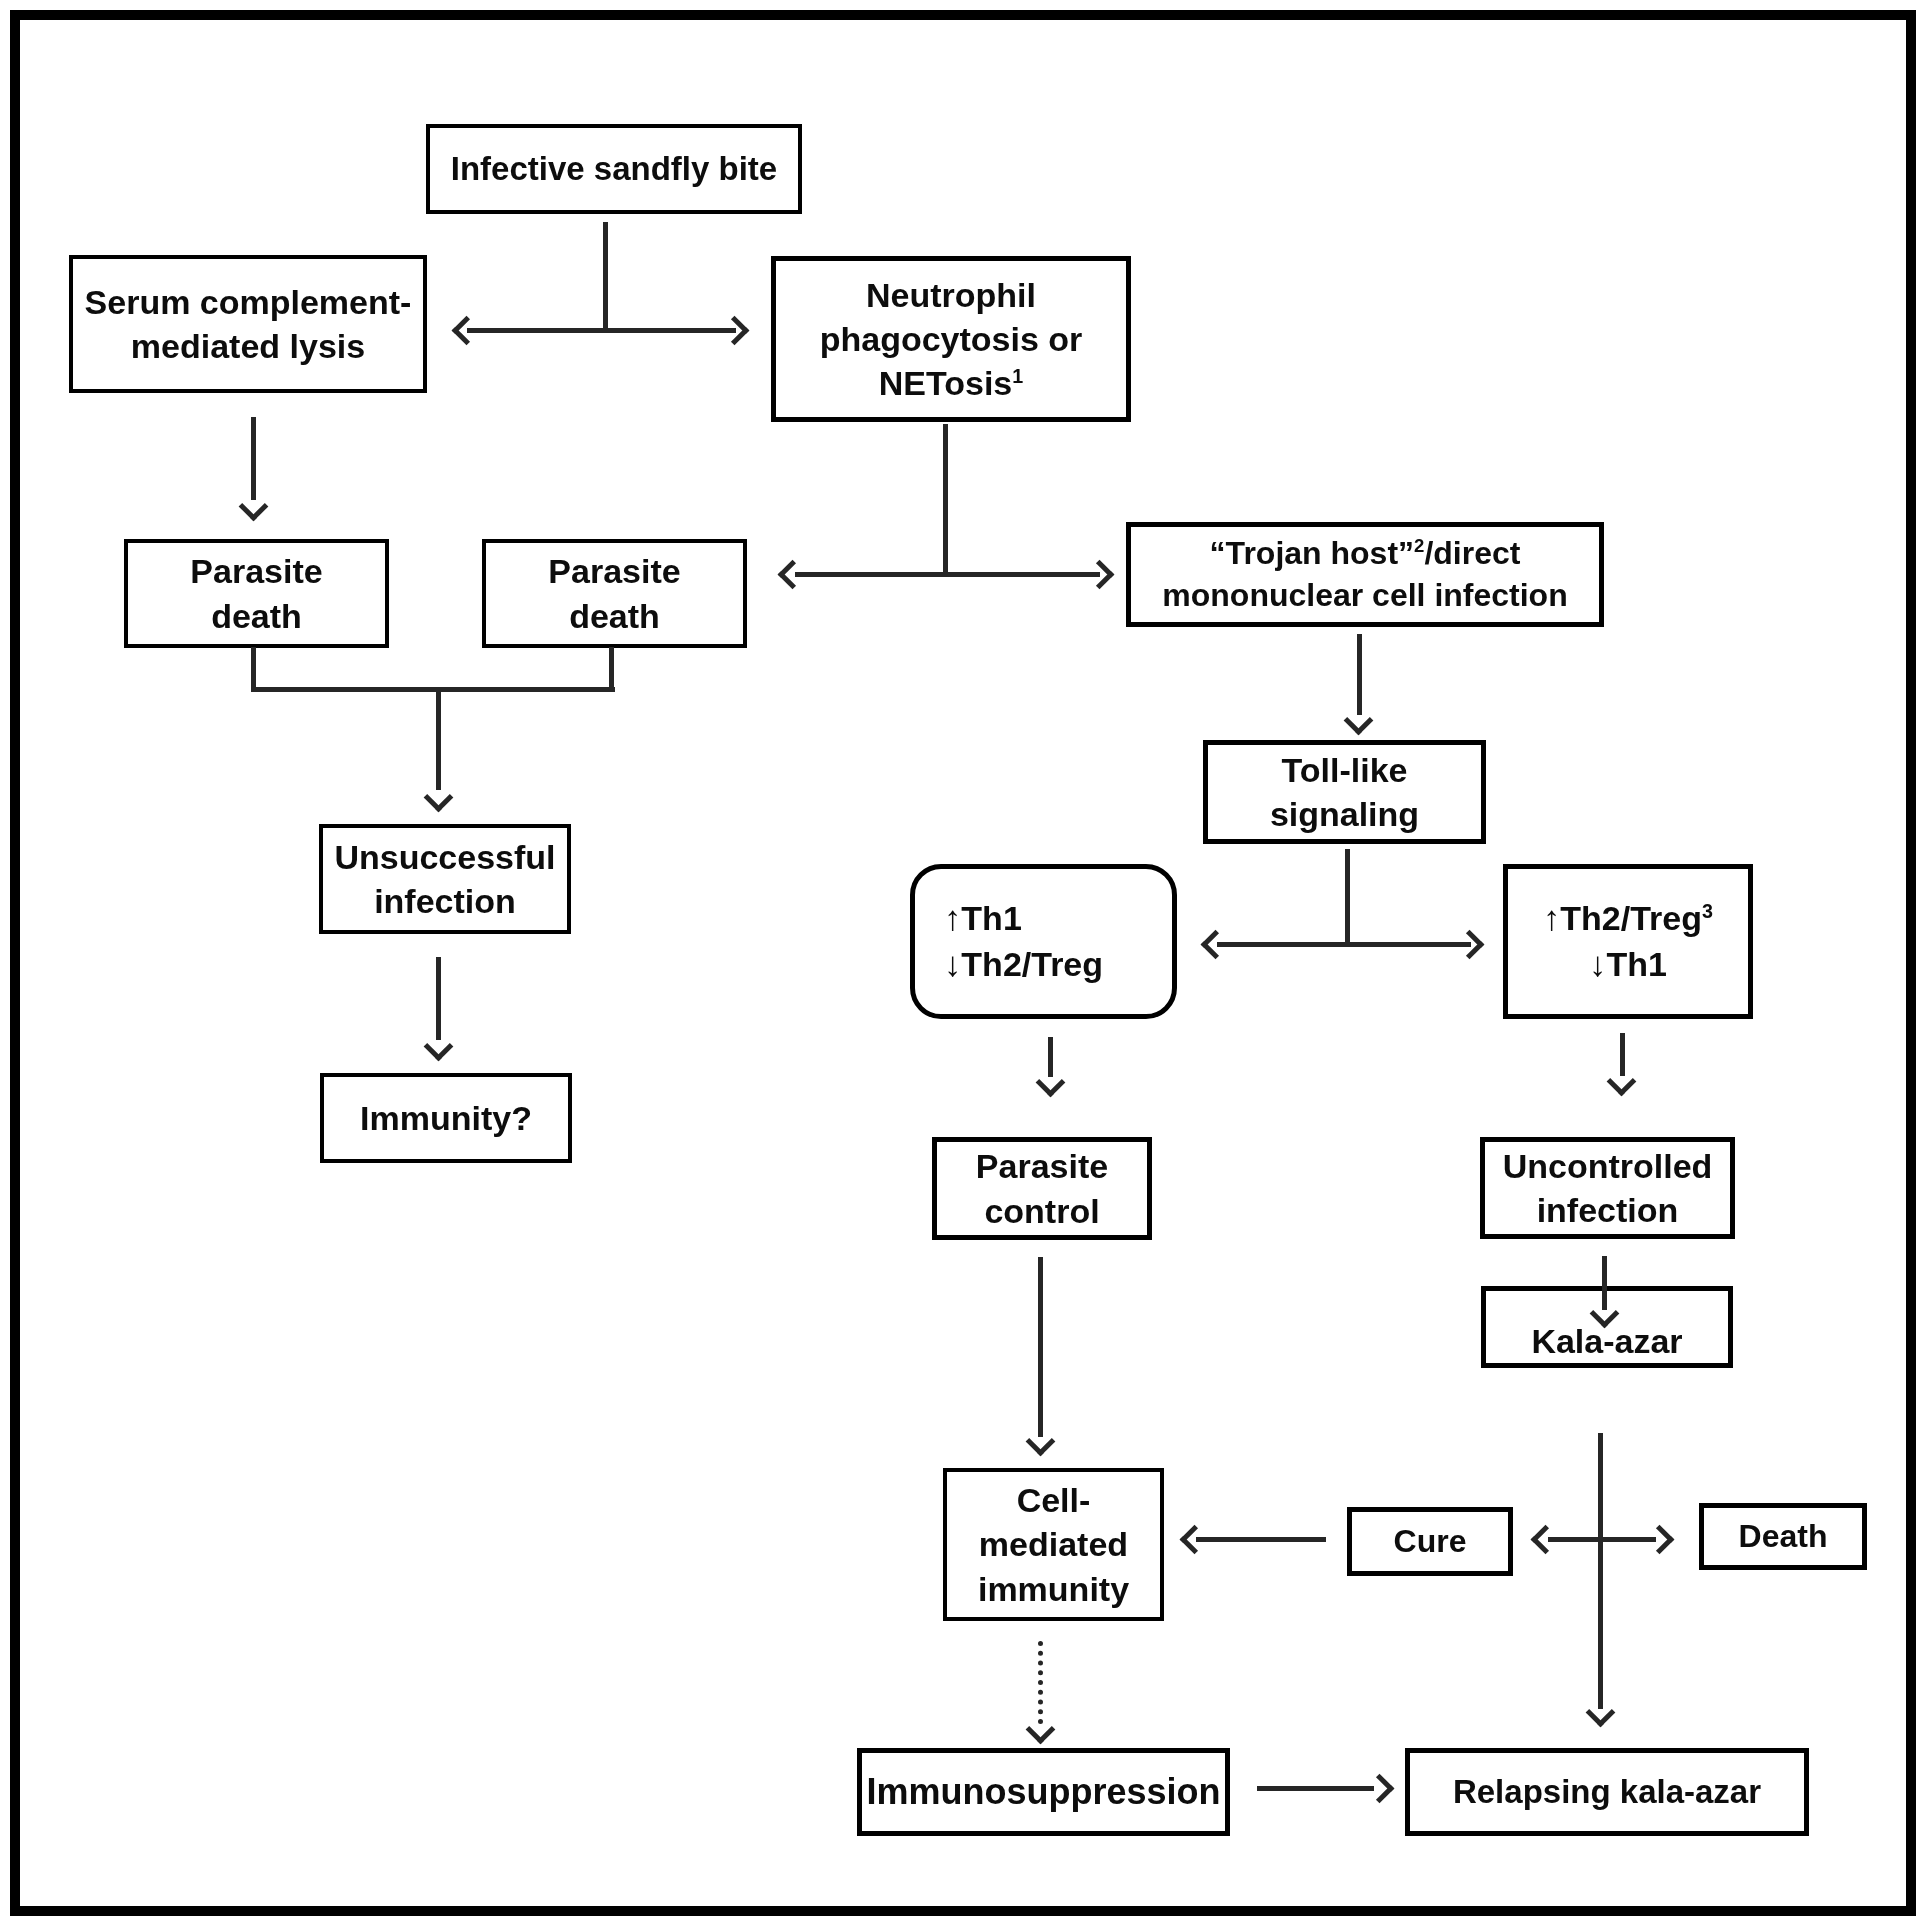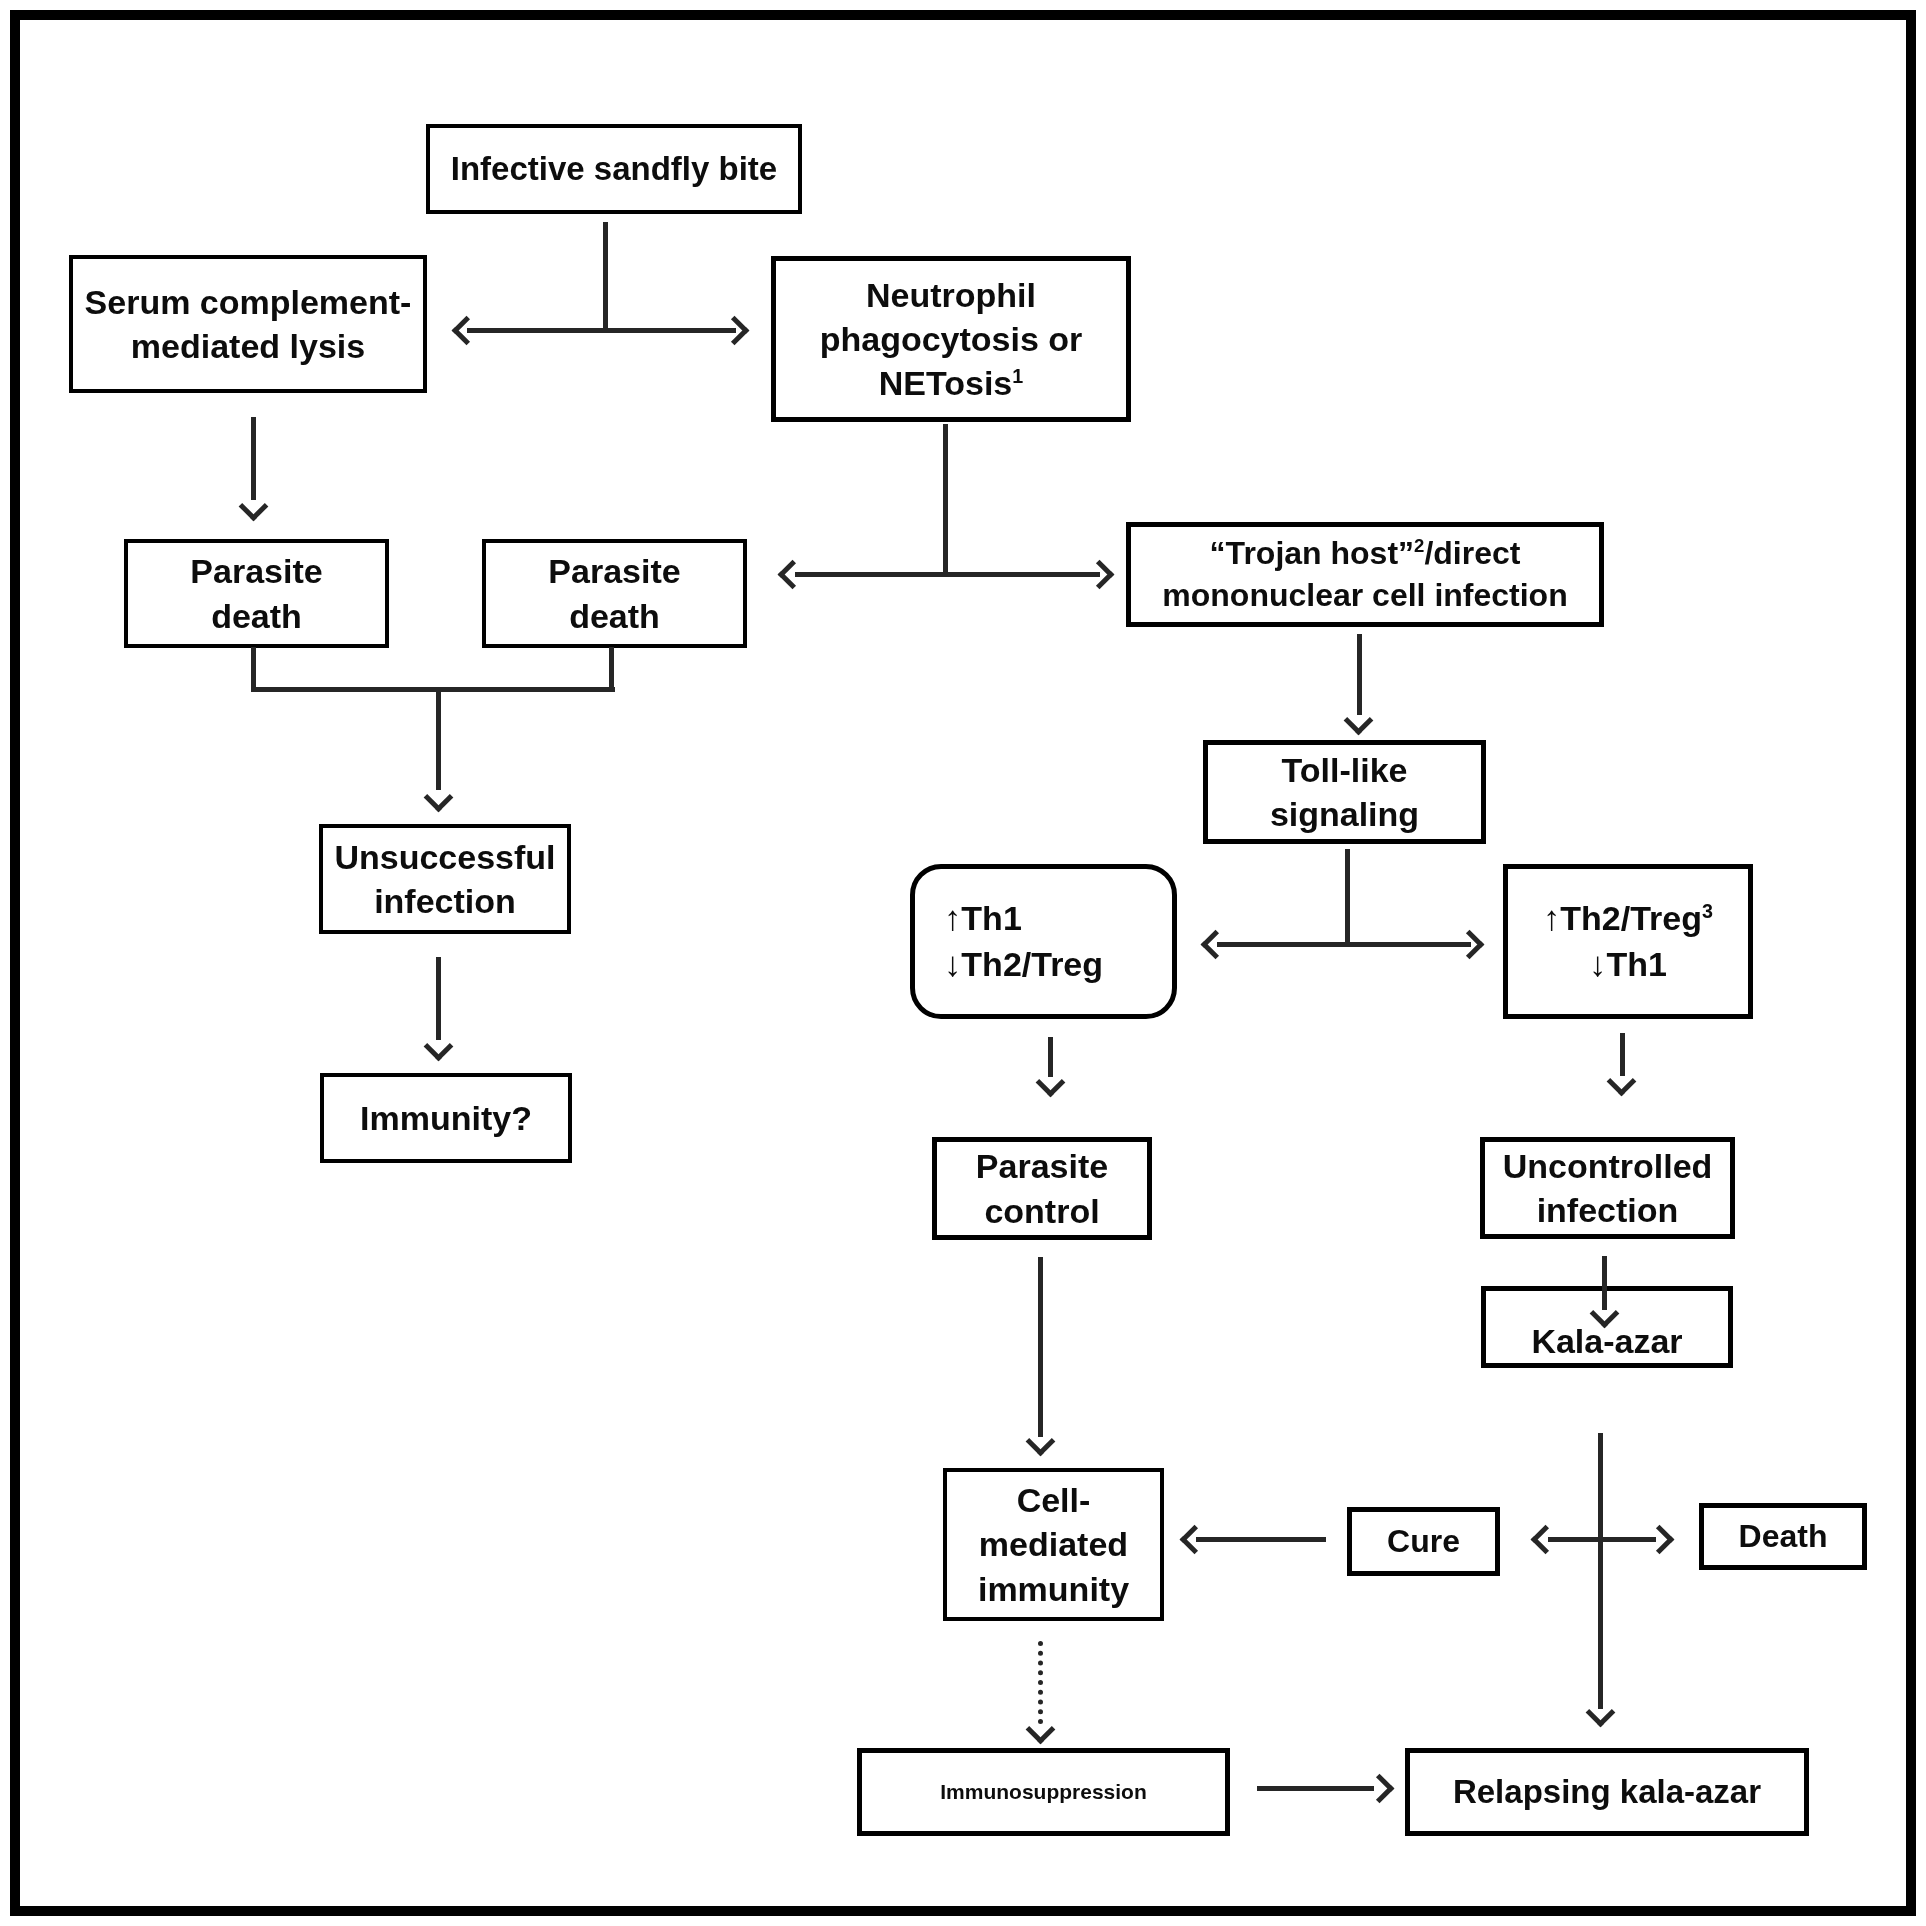--- a/index.html
+++ b/index.html
@@ -95,29 +95,29 @@
   <div class="box bb" style="left:1481px;top:1286px;width:252px;height:82px;justify-content:flex-end;">
     <div class="bl">Kala-azar</div>
   </div>
 
   <div class="box" style="left:933px;top:1468px;width:221px;height:153px;margin-left:10px;">
     <div class="bl">Cell-</div>
     <div class="bl">mediated</div>
     <div class="bl">immunity</div>
   </div>
 
-  <div class="box bb" style="left:1347px;top:1507px;width:153px;height:69px;font-size:32px;">
+  <div class="box bb" style="left:1347px;top:1507px;width:166px;height:69px;font-size:32px;">
     <div class="bl">Cure</div>
   </div>
 
   <div class="box bb" style="left:1699px;top:1503px;width:168px;height:67px;font-size:32px;">
     <div class="bl">Death</div>
   </div>
 
-  <div class="box bb" style="left:857px;top:1748px;width:373px;height:88px;font-size:21px;">
+  <div class="box bb" style="left:857px;top:1748px;width:373px;height:88px;font-size:36px;">
     <div class="bl">Immunosuppression</div>
   </div>
 
   <div class="box bb" style="left:1405px;top:1748px;width:404px;height:88px;font-size:33px;">
     <div class="bl">Relapsing kala-azar</div>
   </div>
 
   <div class="vl" style="left:603px;top:222px;height:108px;"></div>
   <div class="hl" style="left:467px;top:328px;width:269px;"></div>
   <div class="chev l" style="left:456px;top:320px;"></div>

